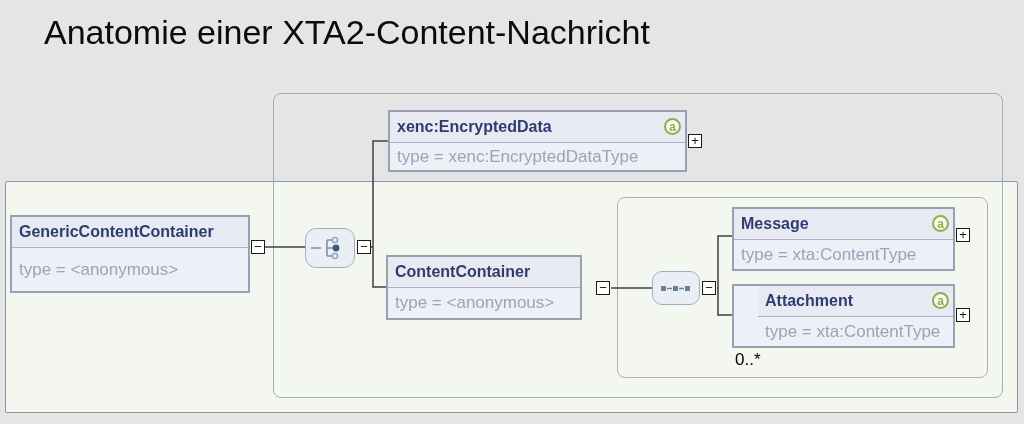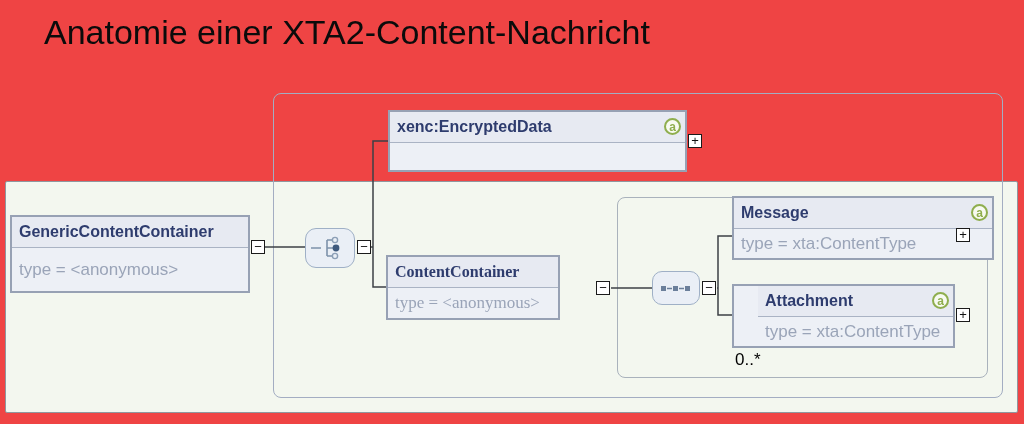--- a/index.html
+++ b/index.html
@@ -1,16 +1,16 @@
 <!DOCTYPE html>
 <html style="--header_text: #2e3c6e; --body_text: #9aa4b8; --node_border: #97a1b4; --node_header_bg: #e7eaf2; --node_body_bg: #edf0f6; --attr_green: #8fae4e; --connector: #3c4046; --panel_green_bg: #f3f7ef; --panel_green_border: #8f979e; --panel_white_border: #a3adc2; --inner_panel_border: #a9b2bc; --compositor_bg: #eaeff6; --compositor_border: #9fb0c6;"><head>
 <meta charset="utf-8">
 <style>
   html,body{margin:0;padding:0;background:#fff;}
-  #stage{position:relative;width:1024px;height:424px;background:#ef4444;overflow:hidden;
+  #stage{position:relative;width:1024px;height:424px;background:#e5e5e5;overflow:hidden;
          font-family:"Liberation Sans",sans-serif;}
   .title{position:absolute;left:44px;top:13px;font-size:34px;color:#0b0b0b;
          letter-spacing:0px;white-space:nowrap;}
   .panel{position:absolute;box-sizing:border-box;}
   .panel-green{background:var(--panel_green_bg,#f3f7ef);border:1px solid var(--panel_green_border,#8f979e);border-radius:2px;}
   .panel-white{border:1px solid var(--panel_white_border,#a3adc2);border-radius:8px;background:transparent;}
   .panel-inner{border:1px solid var(--inner_panel_border,#a9b2bc);border-radius:8px;background:transparent;}
   #wires{position:absolute;left:0;top:0;z-index:3;}
   .node{position:absolute;box-sizing:border-box;z-index:4;display:flex;flex-direction:column;
         border:2px solid var(--node_border,#97a1b4);background:var(--node_body_bg,#edf0f6);}
@@ -67,44 +67,47 @@
       <circle cx="26" cy="23" r="2.6" fill="#eaeff6" stroke="#8c9fb6" stroke-width="1.4"></circle>
     </svg>
   </div>
   <div class="expand" style="left:357px;top:240px;">−</div>
 
   <div class="node" style="left:388px;top:110px;width:299px;height:62px;">
     <div class="node-header">
       <span class="node-name">xenc:EncryptedData</span>
       <span class="attr-badge">a</span>
     </div>
+    <div class="node-body">
+      <span class="node-type">type = xenc:EncryptedDataType</span>
+    </div>
   </div>
   <div class="expand" style="left:688px;top:134px;">+</div>
 
-  <div class="node" style="left:386px;top:255px;width:174px;height:65px;font-family:Liberation Serif, serif;">
+  <div class="node" style="left:386px;top:255px;width:196px;height:65px;">
     <div class="node-header">
       <span class="node-name">ContentContainer</span>
     </div>
     <div class="node-body">
       <span class="node-type">type = &lt;anonymous&gt;</span>
     </div>
   </div>
   <div class="expand" style="left:596px;top:281px;">−</div>
 
   <div class="compositor" style="left:652px;top:271px;width:48px;height:34px;border-radius:10px;">
     <svg width="34" height="12" viewBox="0 0 34 12">
       <rect x="2" y="4" width="5" height="5" fill="#6b7f9a"></rect>
       <rect x="14" y="4" width="5" height="5" fill="#6b7f9a"></rect>
       <rect x="26" y="4" width="5" height="5" fill="#6b7f9a"></rect>
       <path d="M8 6.5 H13 M20 6.5 H25" stroke="#6b7f9a" stroke-width="1.4"></path>
     </svg>
   </div>
   <div class="expand" style="left:702px;top:281px;">−</div>
 
-  <div class="node" style="left:732px;top:196px;width:262px;height:64px;">
+  <div class="node" style="left:732px;top:207px;width:223px;height:64px;">
     <div class="node-header">
       <span class="node-name">Message</span>
       <span class="attr-badge">a</span>
     </div>
     <div class="node-body">
       <span class="node-type">type = xta:ContentType</span>
     </div>
   </div>
   <div class="expand" style="left:956px;top:228px;">+</div>
 

